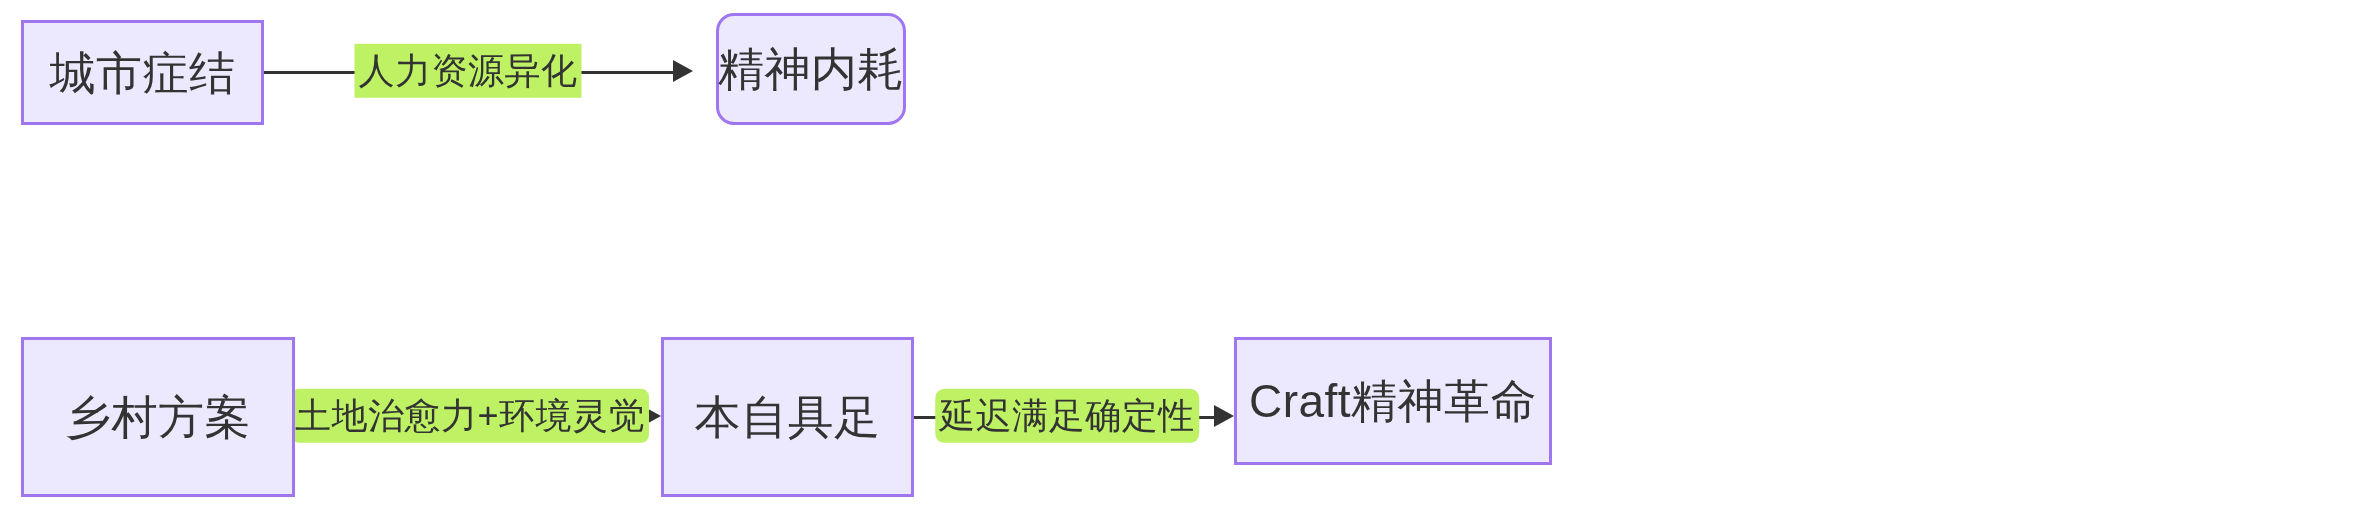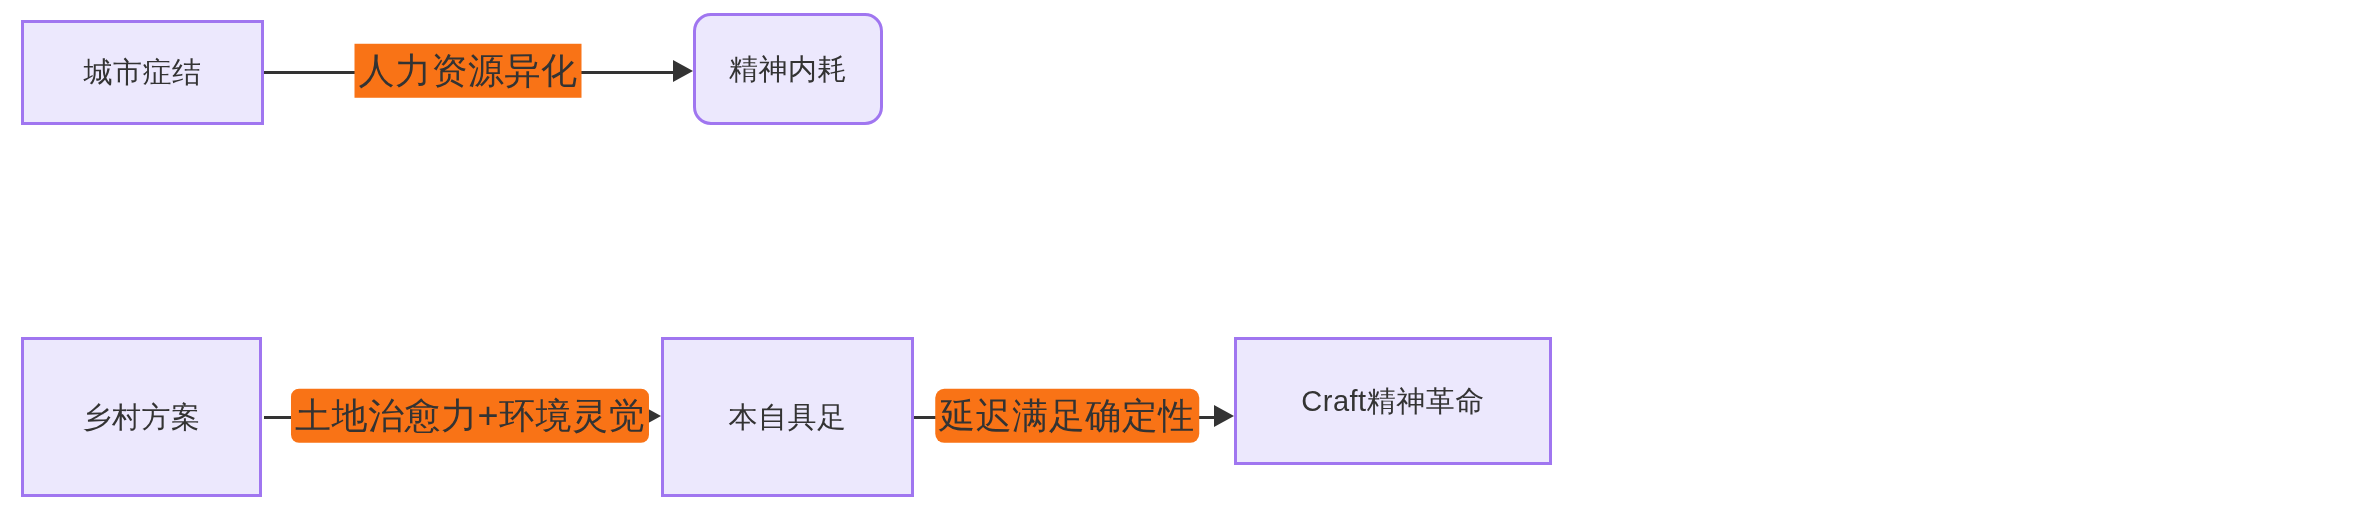--- a/index.html
+++ b/index.html
@@ -26,37 +26,38 @@
   
   .node {
     position: absolute;
     box-sizing: border-box;
     background: #ECE8FD;
     border: 3px solid #A076F0;
     display: flex;
     align-items: center;
     justify-content: center;
     color: #333333;
-    font-size: 29px;
+    font-size: 46px;
     line-height: 1;
     letter-spacing: 0.5px;
     white-space: nowrap;
   }
   .node.rounded {
     border-radius: 18px;
+    margin-left: 23px;
   }
   .node-label {
     display: block;
     padding: 0 6px;
   }
 
   
   #node-city        { left: 21px;   top: 20px;  width: 243px; height: 105px; }
   #node-burnout     { left: 693px;  top: 13px;  width: 190px; height: 112px; }
-  #node-rural       { left: 21px;   top: 337px; width: 241px; height: 160px; }
+  #node-rural       { left: 21px;   top: 337px; width: 274px; height: 160px; }
   #node-sufficient  { left: 661px;  top: 337px; width: 253px; height: 160px; align-items: center; }
   #node-craft       { left: 1234px; top: 337px; width: 318px; height: 128px; }
 
   
   .edge-line {
     position: absolute;
     height: 0;
     border-top: 3px solid #333333;
   }
   
@@ -75,21 +76,21 @@
     border-bottom: 11px solid transparent;
     border-left: 20px solid #333333;
   }
   #arrowhead-1 { left: 673px;  top: 60px;  }
   #arrowhead-2 { left: 641px;  top: 405px; }
   #arrowhead-3 { left: 1214px; top: 405px; }
 
   
   .edge-label {
     position: absolute;
-    background: #f97316;
+    background: #bef264;
     color: #333333;
     font-size: 36px;
     line-height: 1.18;
     padding: 6px 4px;
     white-space: nowrap;
     transform: translate(-50%, -50%);
     letter-spacing: 0.5px;
   }
   #edge-label-1 { left: 468px;  top: 71px;  }
   #edge-label-2 { left: 470px;  top: 416px; border-radius: 8px; }

